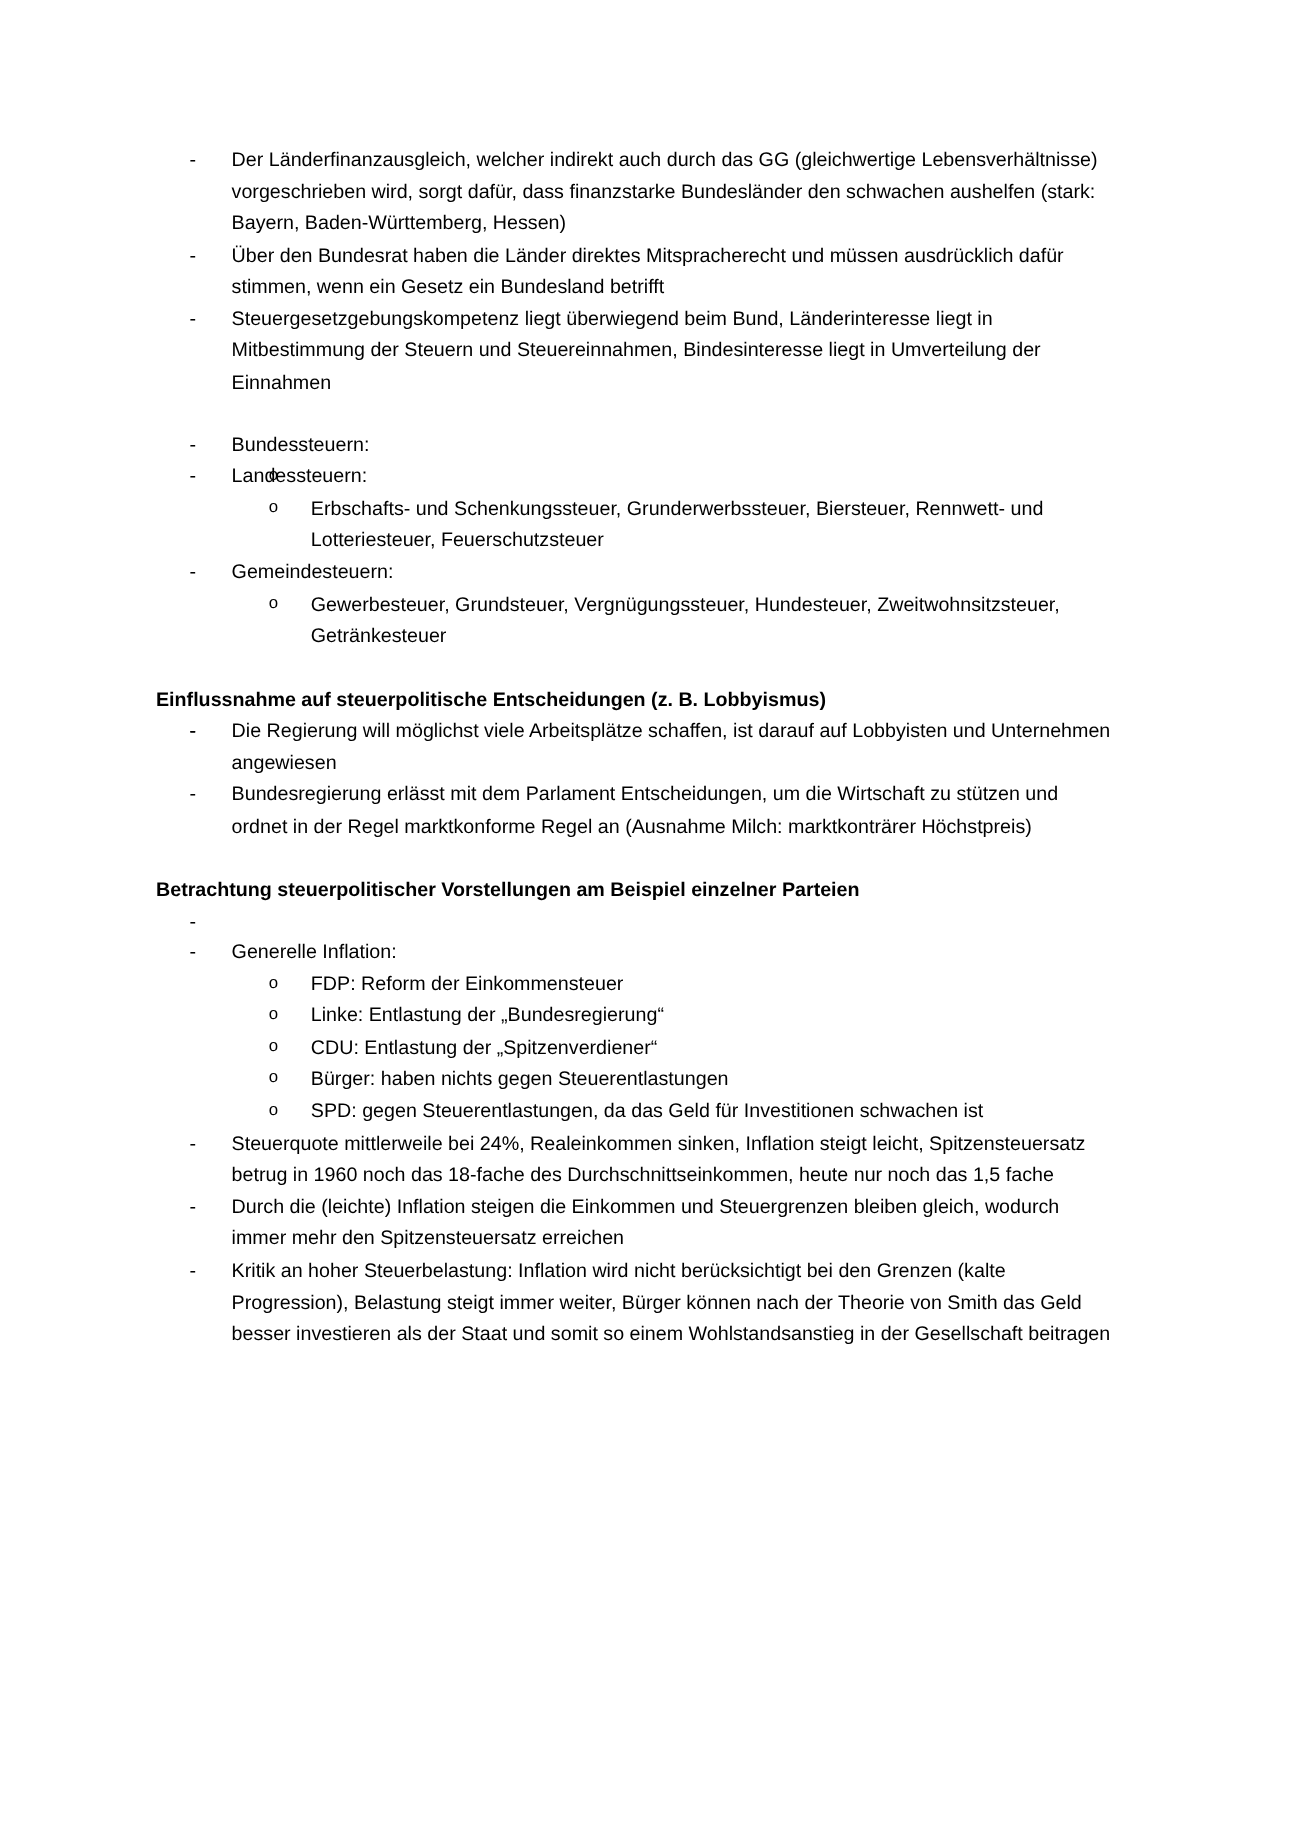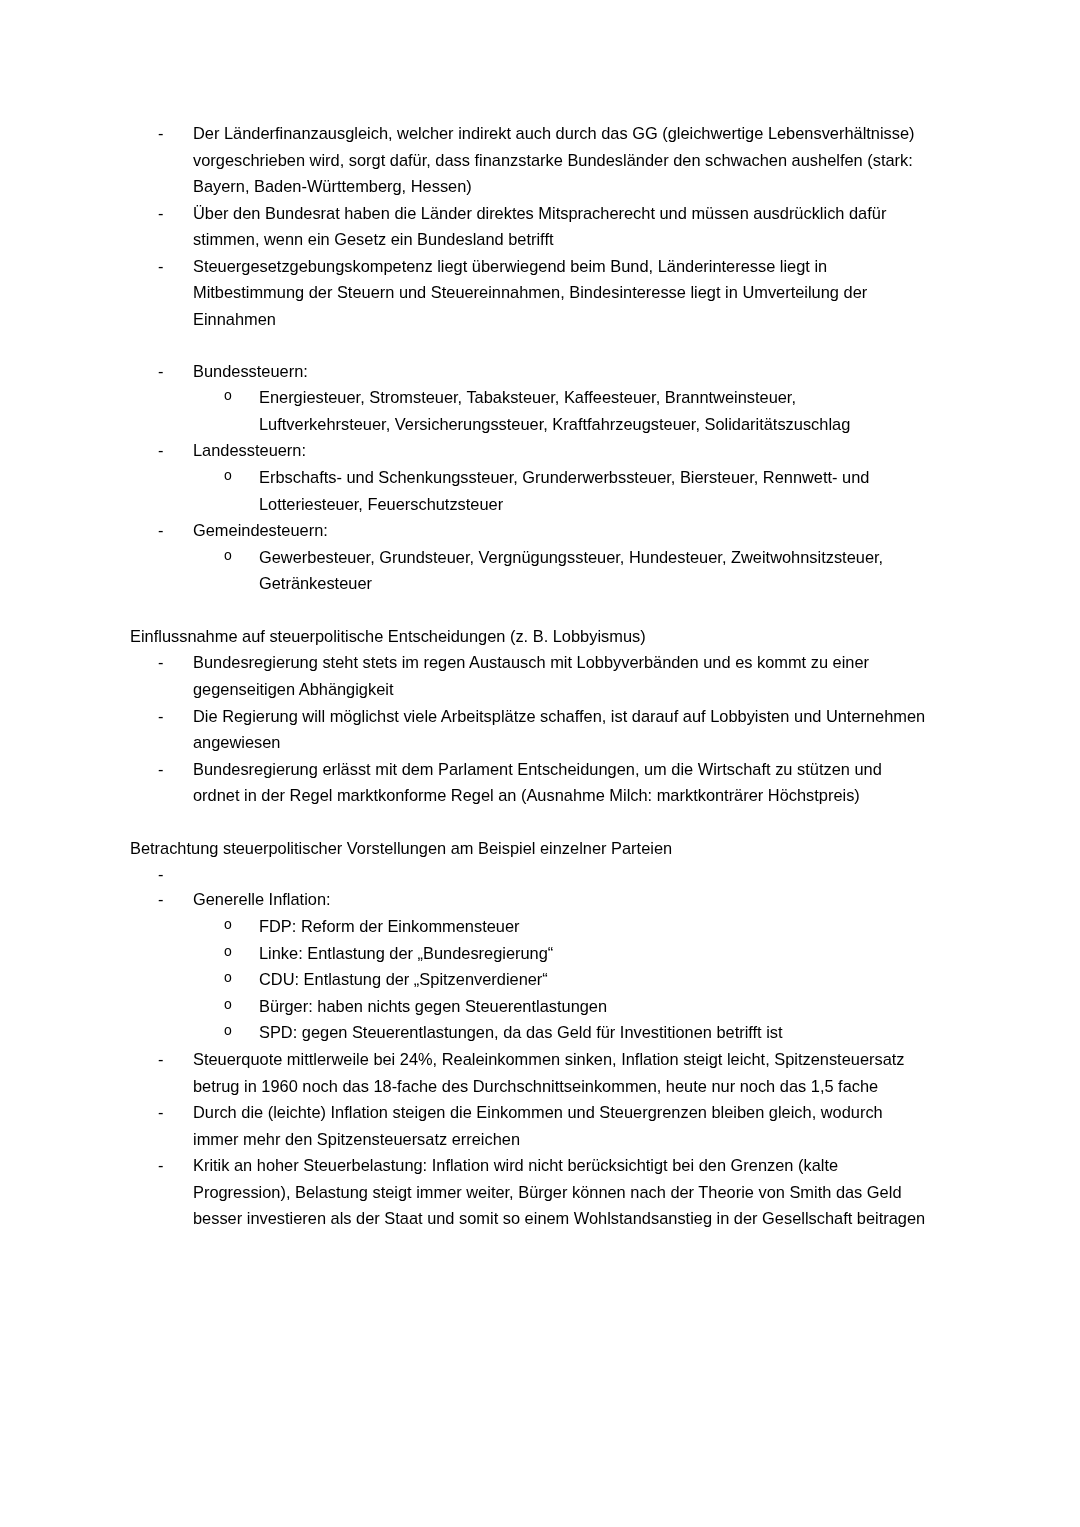--- a/index.html
+++ b/index.html
@@ -47,21 +47,21 @@
     padding-left: 66px;
     margin: 0;
   }
   ul.lvl2 > li > .marker {
     position: absolute;
     left: 31px;
     top: 0;
     font-size: 14px;
   }
   .heading {
-    font-weight: normal;
+    font-weight: bold;
     margin: 0;
   }
   .spacer {
     height: 25px;
   }
   .section-gap {
     height: 26px;
   }
 </style>
 </head>
@@ -87,21 +87,20 @@
 
     <div class="spacer"></div>
 
     <ul class="lvl1">
       <li>
         <span class="marker">-</span>
         <span>Bundessteuern:</span>
         <ul class="lvl2">
           <li>
             <span class="marker">o</span>
-            <span>Energiesteuer, Stromsteuer, Tabaksteuer, Kaffeesteuer, Branntweinsteuer, Luftverkehrsteuer, Versicherungssteuer, Kraftfahrzeugsteuer, Solidaritätszuschlag</span>
           </li>
         </ul>
       </li>
       <li>
         <span class="marker">-</span>
         <span>Landessteuern:</span>
         <ul class="lvl2">
           <li>
             <span class="marker">o</span>
             <span>Erbschafts- und Schenkungssteuer, Grunderwerbssteuer, Biersteuer, Rennwett- und Lotteriesteuer, Feuerschutzsteuer</span>
@@ -120,21 +119,20 @@
       </li>
     </ul>
 
     <div class="section-gap"></div>
 
     <div class="heading">Einflussnahme auf steuerpolitische Entscheidungen (z. B. Lobbyismus)</div>
 
     <ul class="lvl1">
       <li>
         <span class="marker">-</span>
-        <span>Bundesregierung steht stets im regen Austausch mit Lobbyverbänden und es kommt zu einer gegenseitigen Abhängigkeit</span>
       </li>
       <li>
         <span class="marker">-</span>
         <span>Die Regierung will möglichst viele Arbeitsplätze schaffen, ist darauf auf Lobbyisten und Unternehmen angewiesen</span>
       </li>
       <li>
         <span class="marker">-</span>
         <span>Bundesregierung erlässt mit dem Parlament Entscheidungen, um die Wirtschaft zu stützen und ordnet in der Regel marktkonforme Regel an (Ausnahme Milch: marktkonträrer Höchstpreis)</span>
       </li>
     </ul>
@@ -167,21 +165,21 @@
           <li>
             <span class="marker">o</span>
             <span>CDU: Entlastung der „Spitzenverdiener“</span>
           </li>
           <li>
             <span class="marker">o</span>
             <span>Bürger: haben nichts gegen Steuerentlastungen</span>
           </li>
           <li>
             <span class="marker">o</span>
-            <span>SPD: gegen Steuerentlastungen, da das Geld für Investitionen betrifft ist</span>
+            <span>SPD: gegen Steuerentlastungen, da das Geld für Investitionen schwachen ist</span>
           </li>
         </ul>
       </li>
     </ul>
 
     <ul class="lvl1">
       <li>
         <span class="marker">-</span>
         <span>Steuerquote mittlerweile bei 24%, Realeinkommen sinken, Inflation steigt leicht, Spitzensteuersatz betrug in 1960 noch das 18-fache des Durchschnittseinkommen, heute nur noch das 1,5 fache</span>
       </li>

